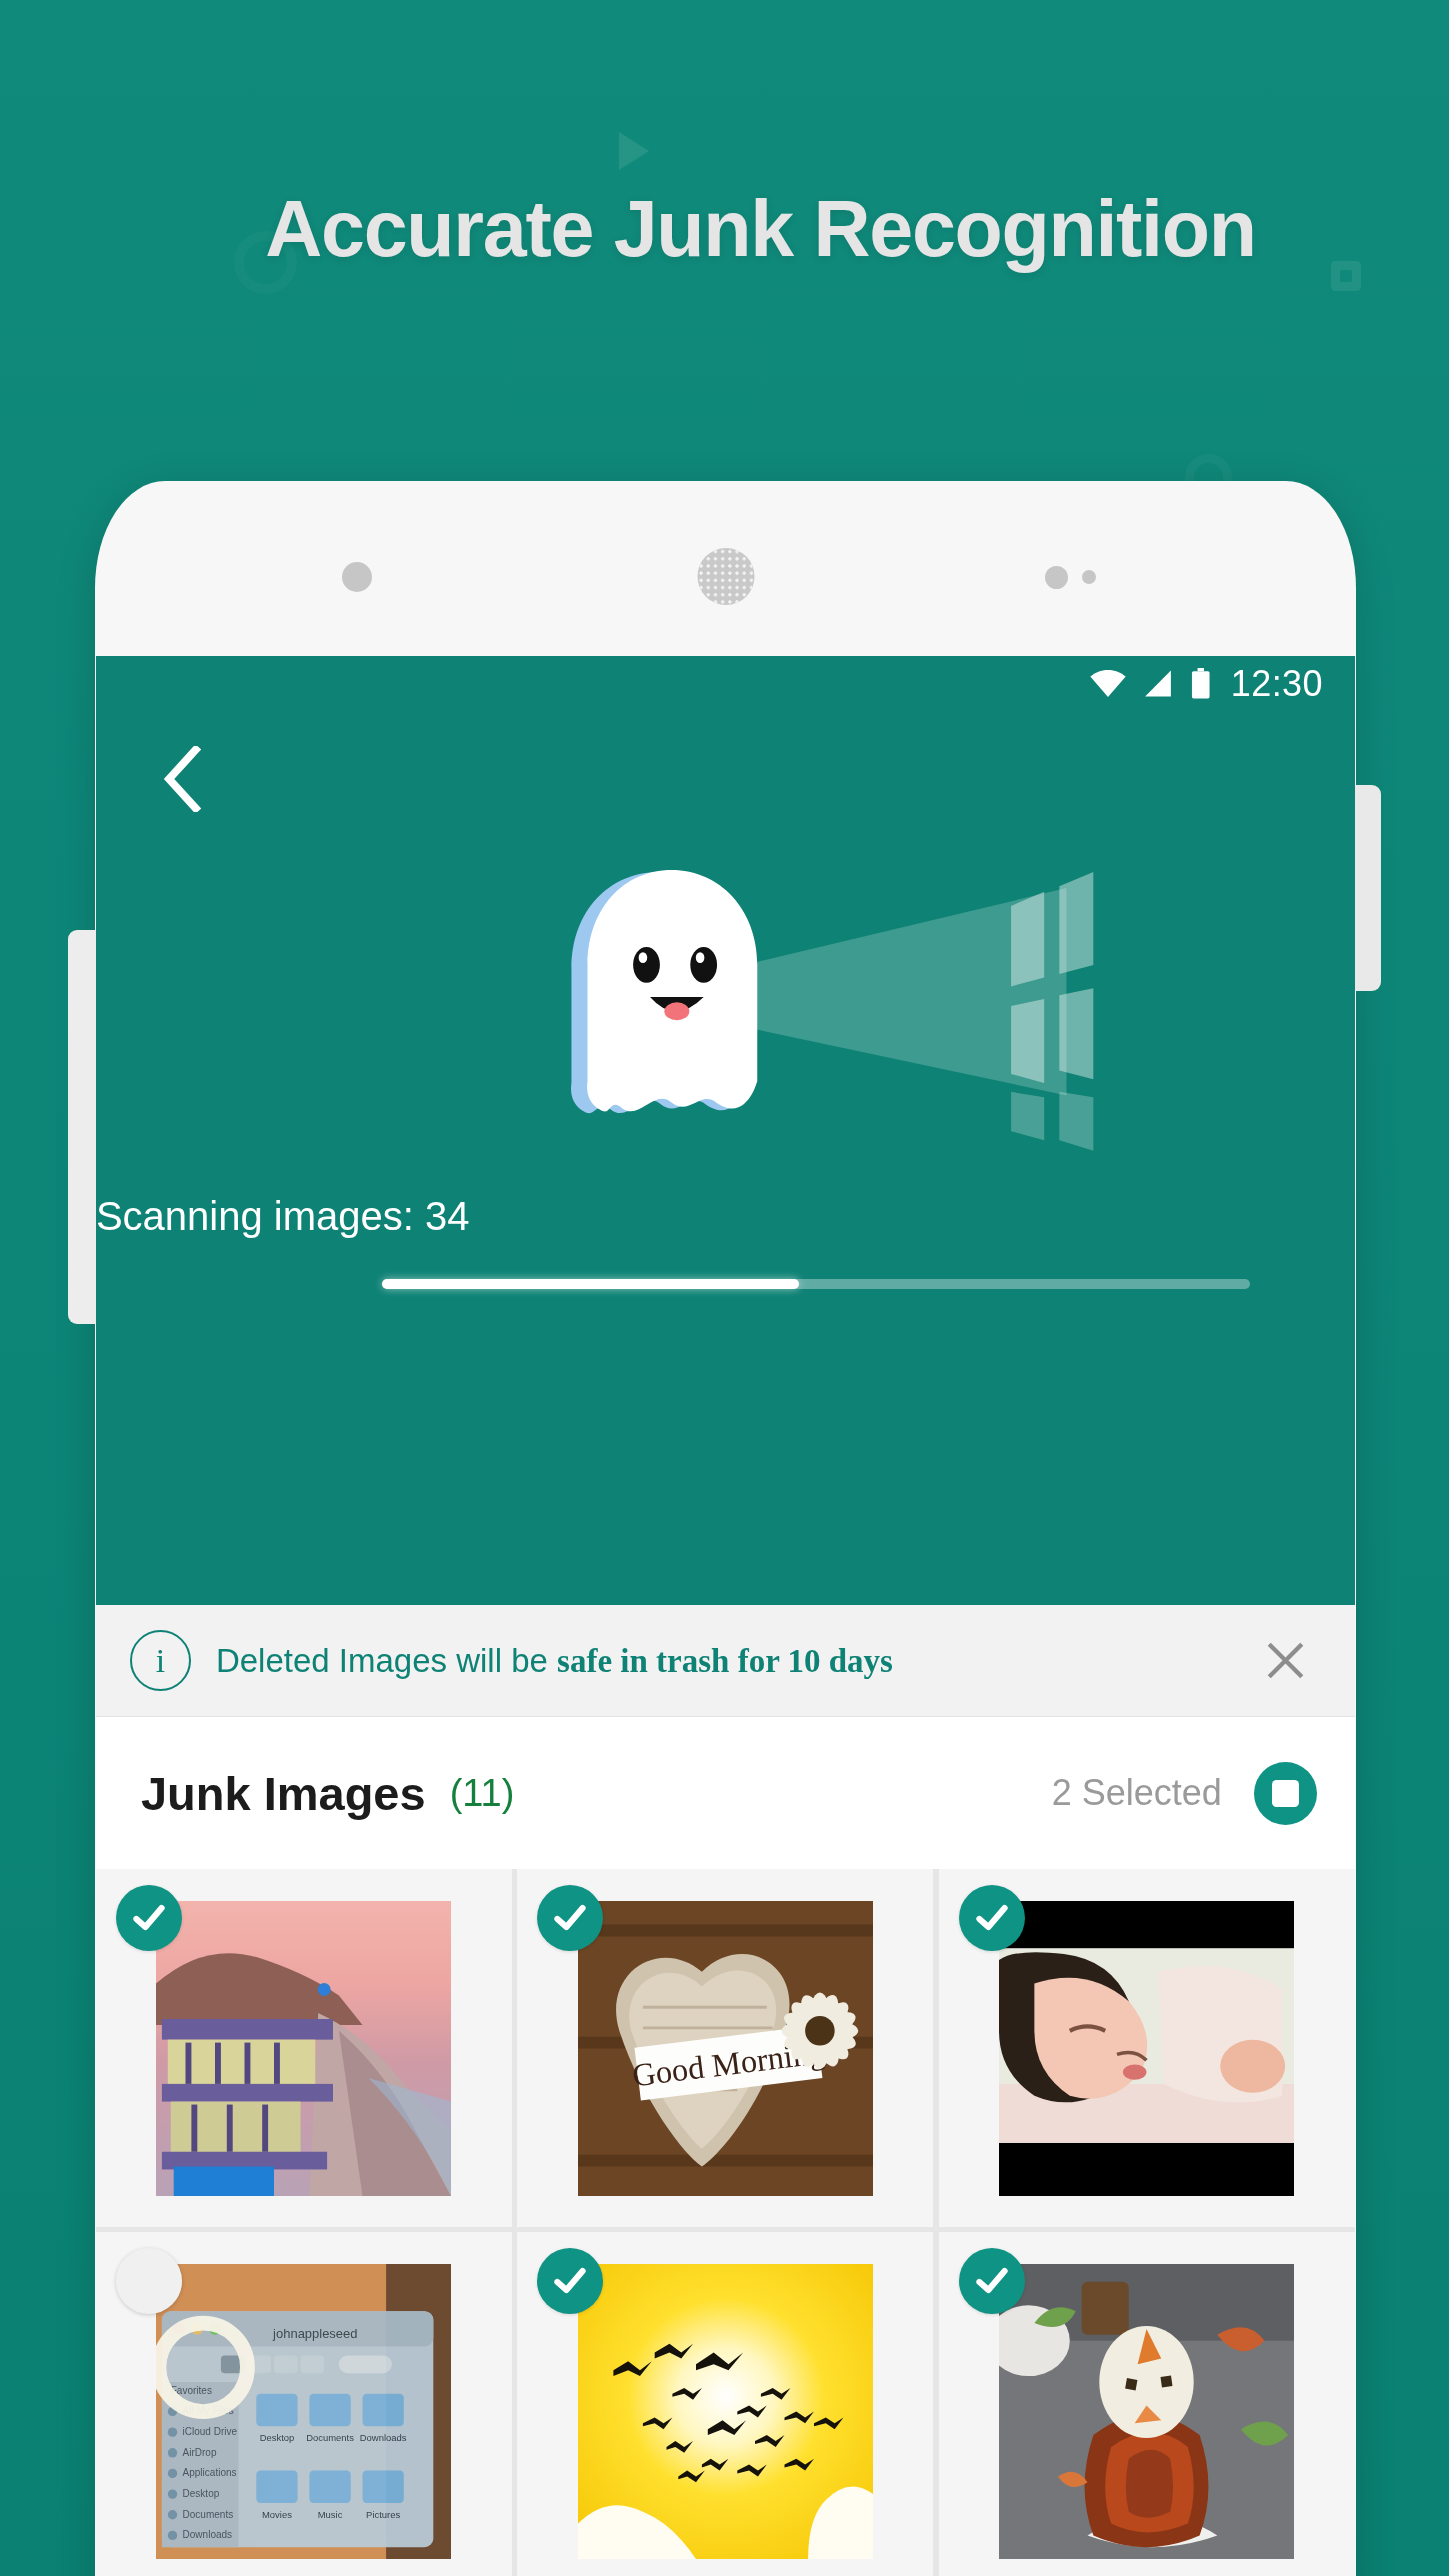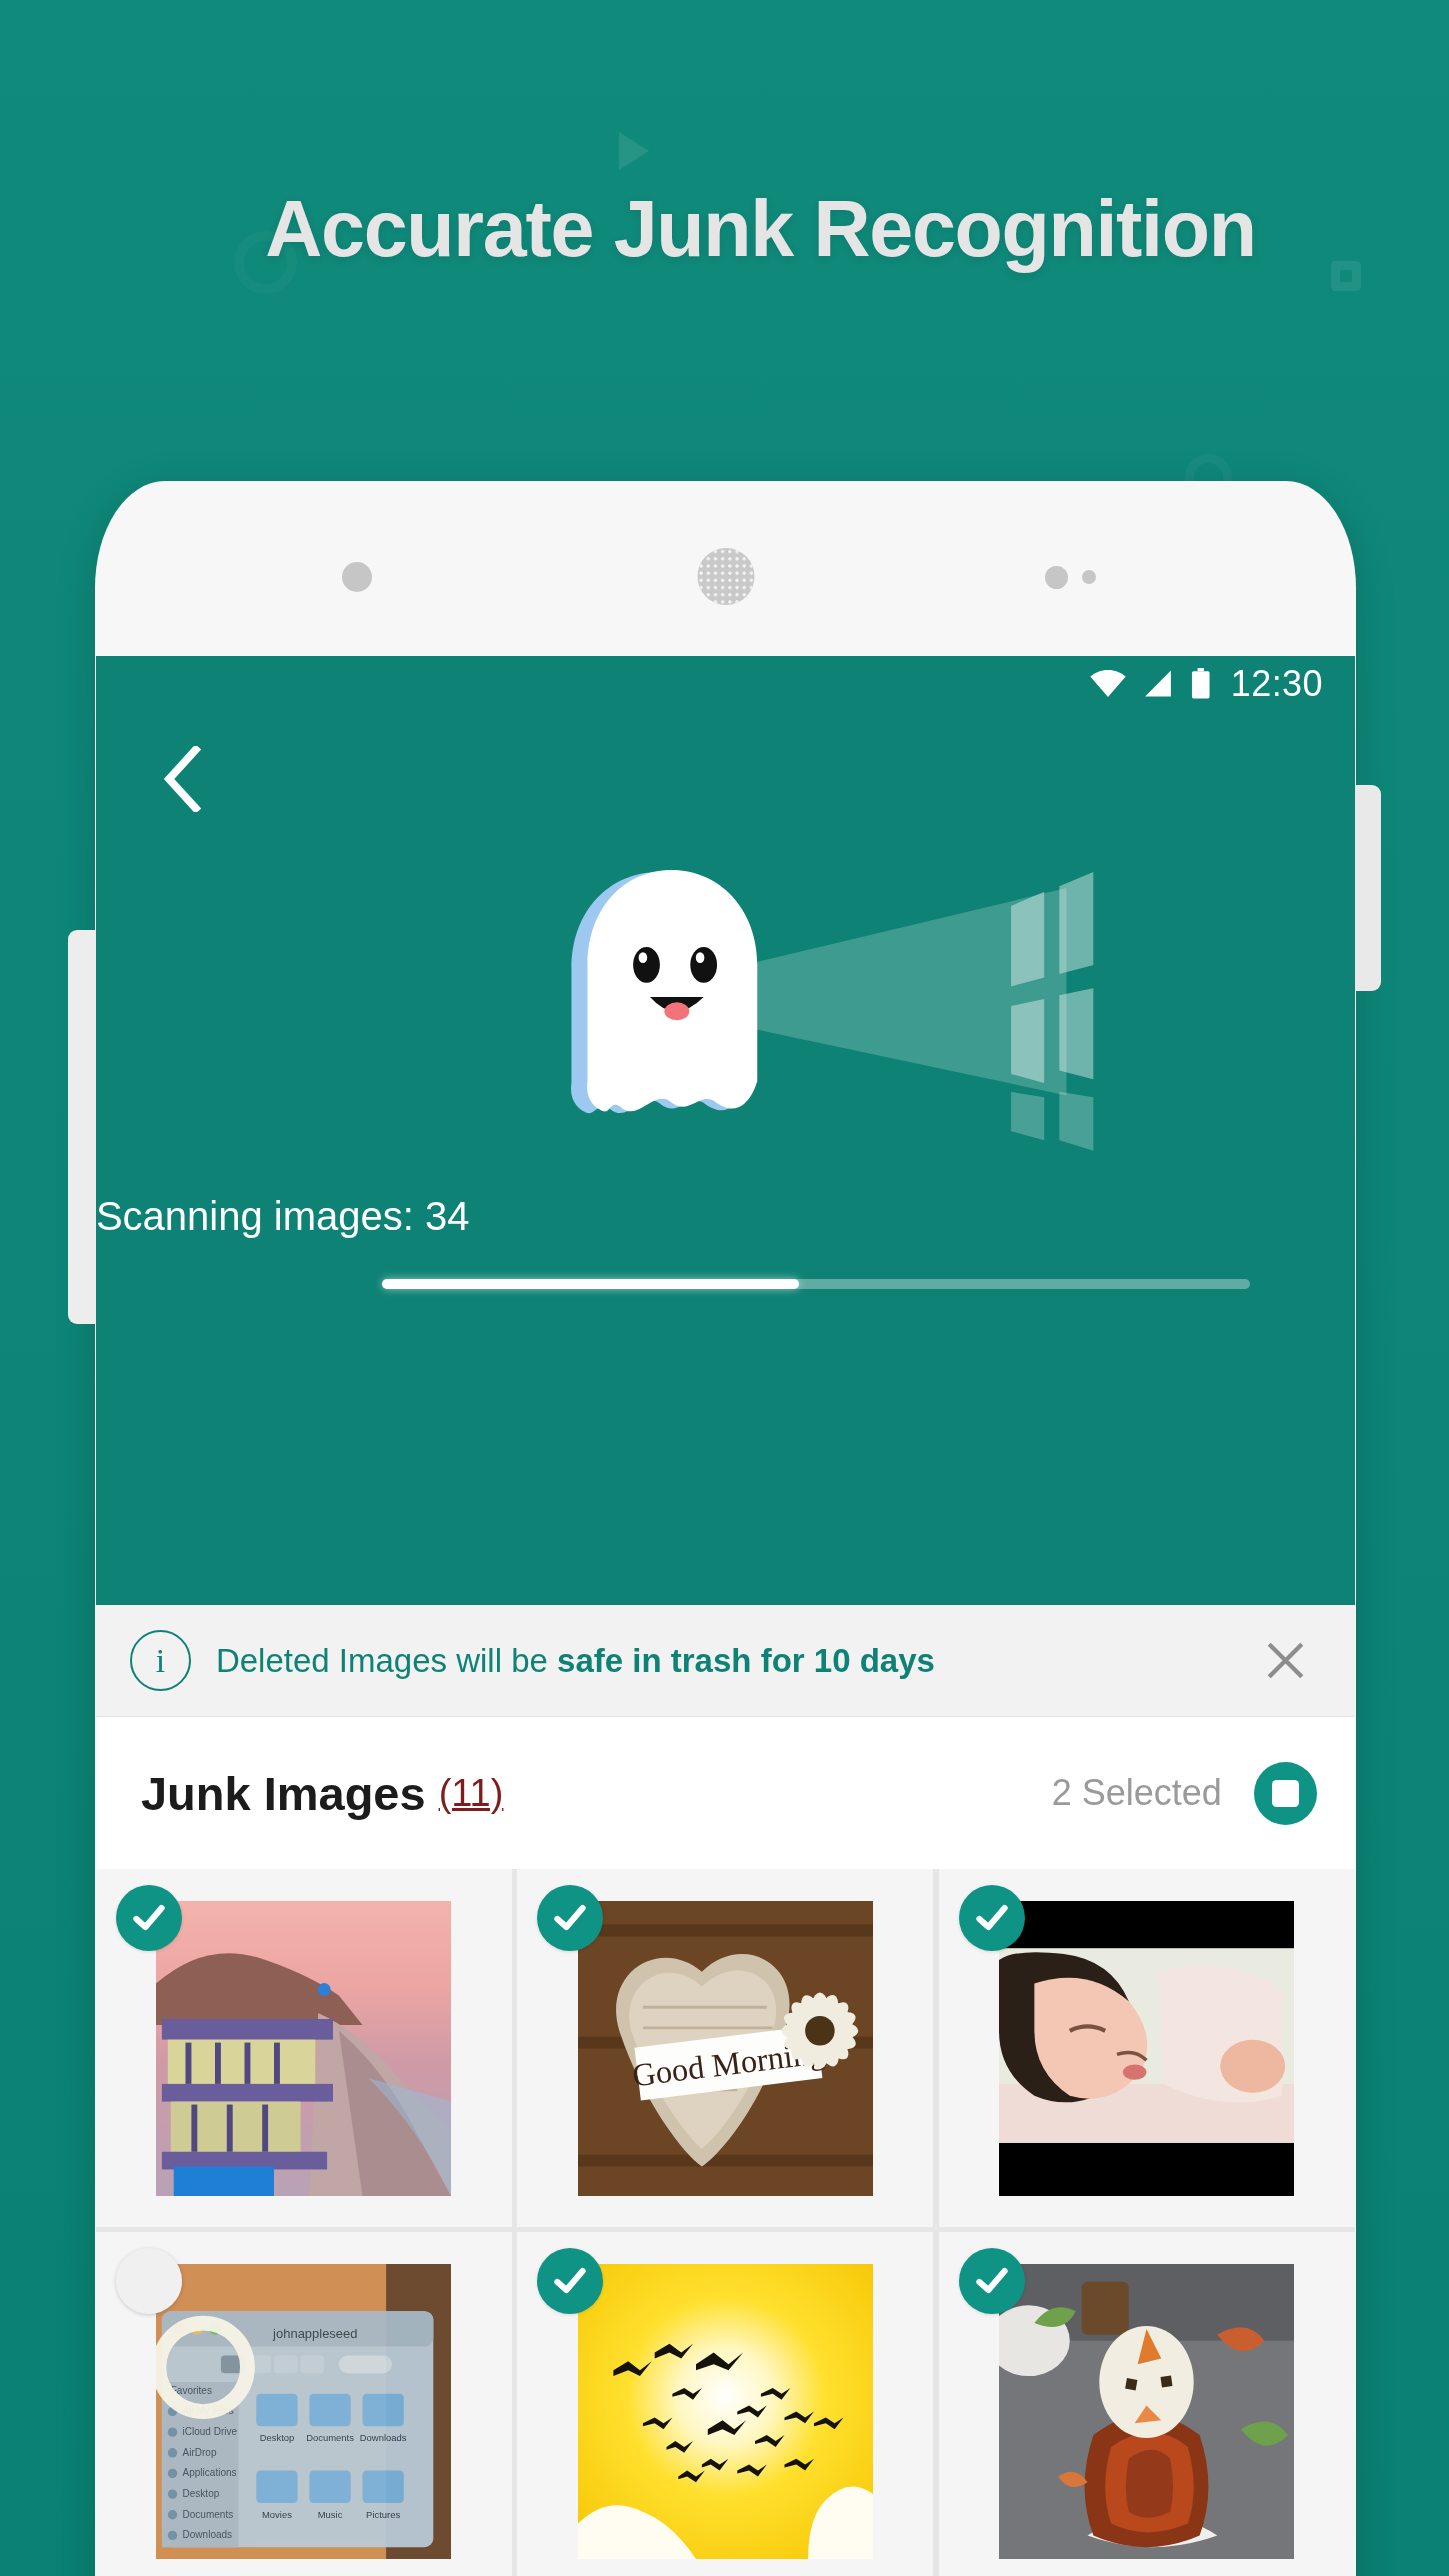--- a/index.html
+++ b/index.html
@@ -166,35 +166,35 @@
     border-bottom:0.9px solid #e3e3e3;
   }
   #info-circle {
     width:61px;height:61px;border-radius:50%;
     border:2.7px solid #0e8275;
     display:flex;align-items:center;justify-content:center;
     color:#0e8275;font-size:34px;font-family:"Liberation Serif",serif;
     flex:0 0 auto;
   }
   #banner-text { flex:1; color:#0e8275; font-size:33px; }
-  #banner-text b { font-weight:bold; }
+  #banner-text b { font-weight:bold;font-family:Liberation Serif, serif; }
   #banner-close {
     width:57px;height:57px;flex:0 0 auto;
     display:flex;align-items:center;justify-content:center;
     cursor:pointer;
   }
 
   
   #junk-header {
     height:152px; background:#fff;
     display:flex; align-items:center;
     padding:0 38px 0 45px;
   }
   #junk-title { font-size:47px; font-weight:bold; color:#1c1c1c; }
-  #junk-count { font-size:38px; color:#7f1d1d; margin-left:13px; font-weight:normal;text-decoration:underline; }
+  #junk-count { font-size:38px; color:#15803d; margin-left:24px; font-weight:normal; }
   #selected-count { margin-left:auto; font-size:36px; color:#9a9a9a; margin-right:32px; }
   #select-all-box {
     width:63px;height:63px;border-radius:50%;
     background:#0e9384;
     display:flex;align-items:center;justify-content:center;
     cursor:pointer;
   }
   #select-all-box i { width:27px;height:27px;background:#fff;border-radius:4.5px;display:block; }
 
   

